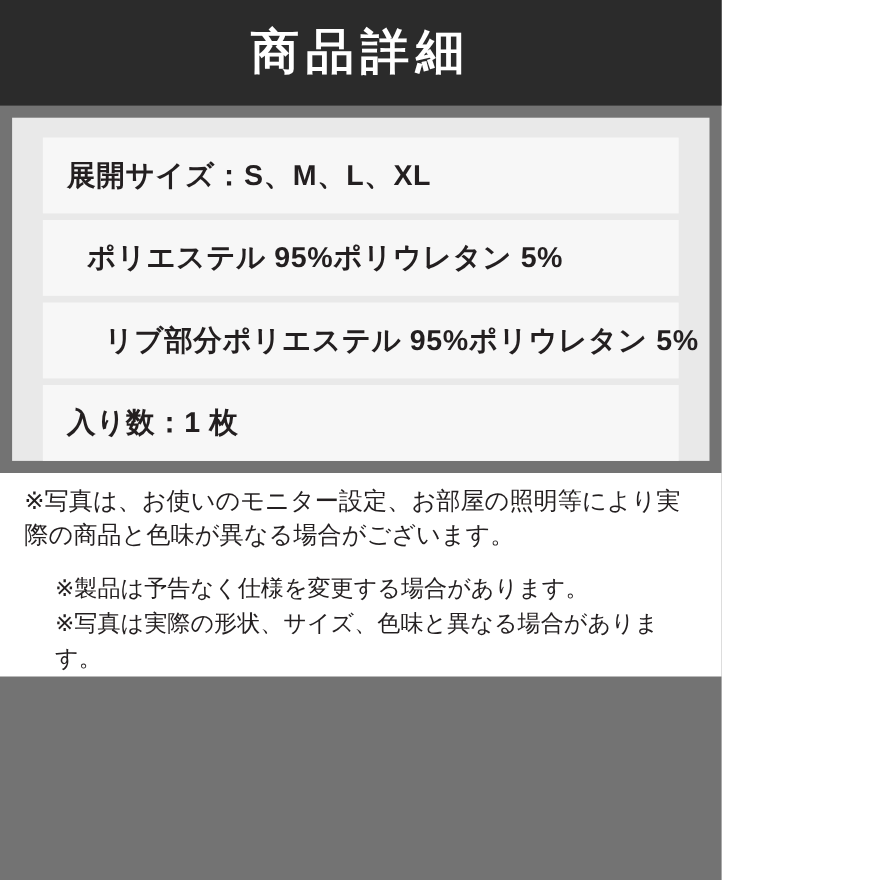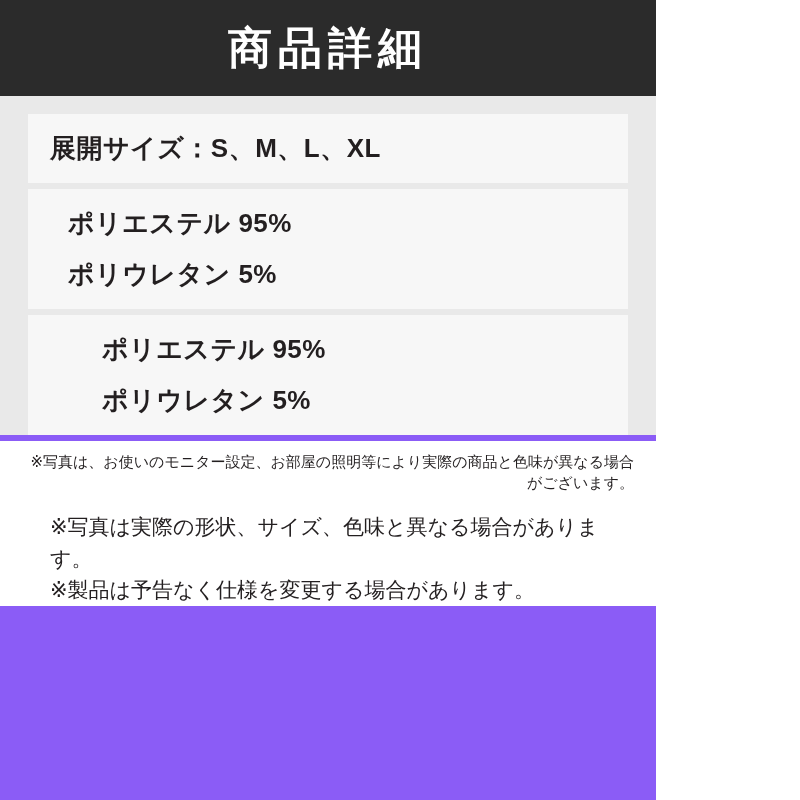--- a/index.html
+++ b/index.html
@@ -11,21 +11,21 @@
     height: 800px;
     background: #ffffff;
     font-family: "Liberation Sans", "DejaVu Sans", sans-serif;
     color: #231f20;
     overflow: hidden;
   }
   .page {
     position: relative;
     width: 656px;
     height: 800px;
-    background: #8b5cf6;
+    background: #737373;
     box-sizing: border-box;
   }
   
   .header {
     width: 100%;
     height: 96px;
     background: #2b2b2b;
     display: flex;
     align-items: center;
     justify-content: center;
@@ -35,21 +35,21 @@
     color: #ffffff;
     font-size: 44px;
     font-weight: bold;
     letter-spacing: 6px;
     line-height: 1;
     margin: 0;
     text-align: center;
   }
   
   .spec-list {
-    margin: 0;
+    margin: 11px;
     padding: 0;
     list-style: none;
     background: #e9e9e9;
     padding-top: 18px;
   }
   .spec-row {
     background: #f7f7f7;
     margin: 0 28px 6px 28px;
     padding: 16px 0 16px 22px;
     box-sizing: border-box;
@@ -62,44 +62,41 @@
     color: #231f20;
   }
   .spec-row.indented {
     padding-left: 56px;
   }
   .spec-label {
     white-space: nowrap;
   }
   .spec-values {
     display: flex;
-    flex-direction: column;
     white-space: nowrap;
-    gap: 14px;
   }
   .spec-gap {
     display: inline-block;
     width: 18px;
   }
   .spec-inline {
     white-space: nowrap;
   }
   
   .notes {
     background: #ffffff;
     padding: 10px 22px 0 22px;
     box-sizing: border-box;
   }
   .note-primary {
-    font-size: 15px;
+    font-size: 22px;
     line-height: 1.42;
     color: #231f20;
     letter-spacing: 0px;
     margin: 0 0 6px 0;
-    text-align: right;
   }
   .note-secondary-group {
     margin-top: 18px;
     padding-left: 28px;
   }
   .note-secondary {
     font-size: 21px;
     line-height: 1.5;
     color: #231f20;
     margin: 0;
@@ -124,32 +121,36 @@
 
     <li class="spec-row">
       <span class="spec-gap"></span>
       <span class="spec-values">
         <span class="spec-inline">ポリエステル 95%</span>
         <span class="spec-inline">ポリウレタン 5%</span>
       </span>
     </li>
 
     <li class="spec-row indented">
+      <span class="spec-label">リブ部分</span>
       <span class="spec-gap"></span>
       <span class="spec-values">
         <span class="spec-inline">ポリエステル 95%</span>
         <span class="spec-inline">ポリウレタン 5%</span>
       </span>
     </li>
 
+    <li class="spec-row">
+      <span class="spec-label">入り数：1 枚</span>
+    </li>
 
 
   </ul>
 
   <div class="notes">
     <p class="note-primary">※写真は、お使いのモニター設定、お部屋の照明等により実際の商品と色味が異なる場合がございます。</p>
     <div class="note-secondary-group">
+      <p class="note-secondary">※製品は予告なく仕様を変更する場合があります。</p>
       <p class="note-secondary">※写真は実際の形状、サイズ、色味と異なる場合があります。</p>
-      <p class="note-secondary">※製品は予告なく仕様を変更する場合があります。</p>
     </div>
   </div>
 
 </div>
 
 </body></html>

